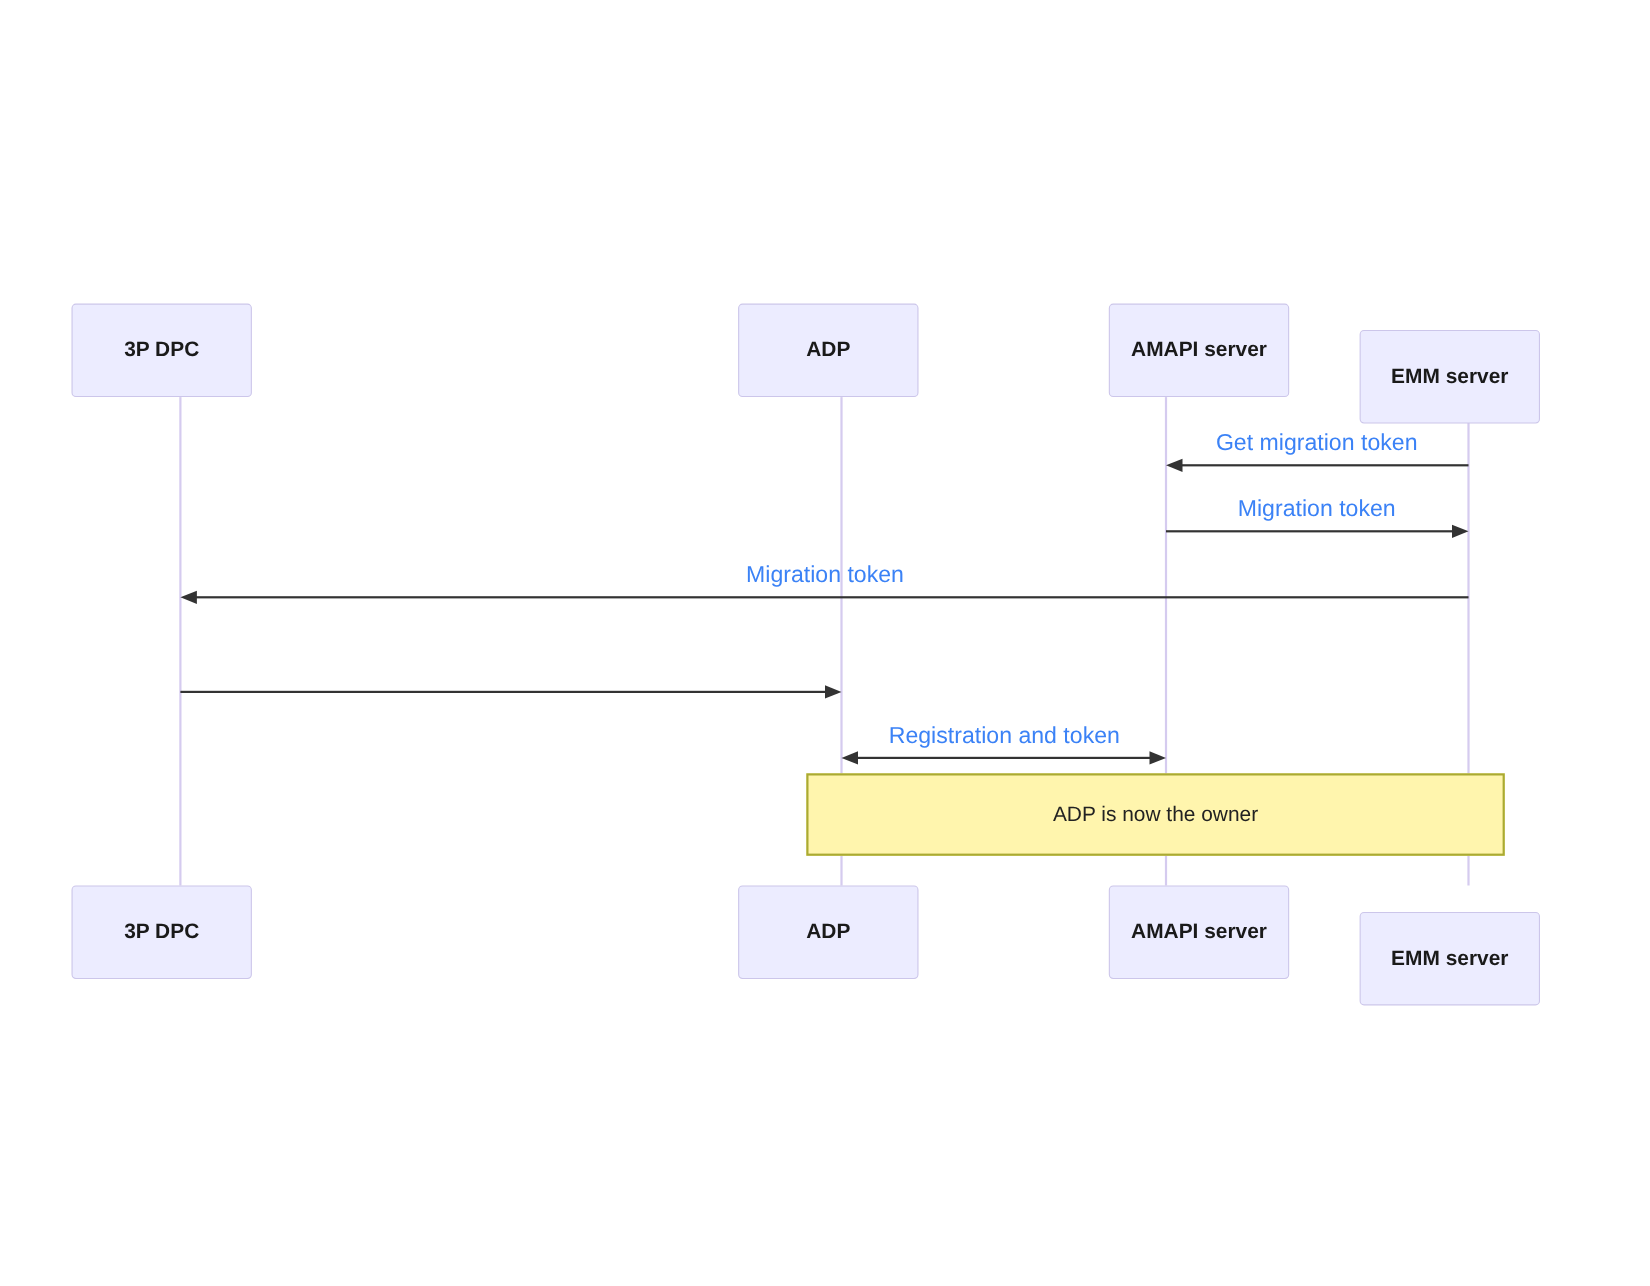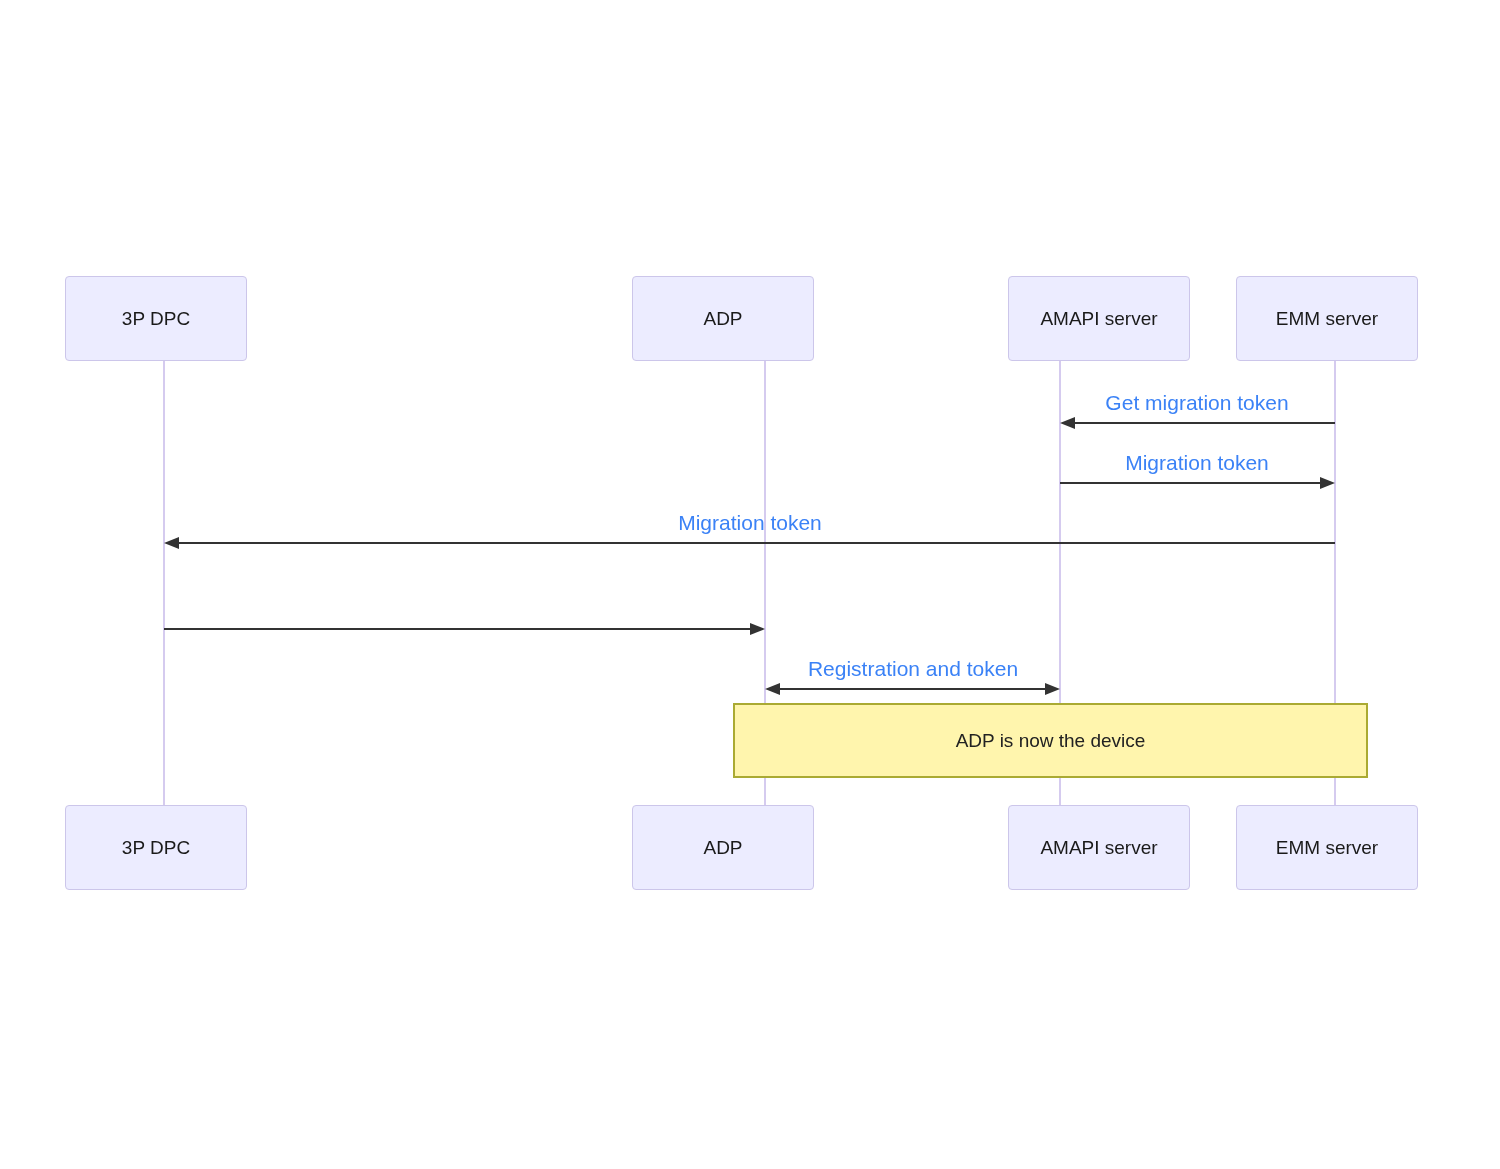--- a/index.html
+++ b/index.html
@@ -11,39 +11,40 @@
   #canvas {
     position: relative;
     width: 1500px;
     height: 1169px;
     background: #ffffff;
     overflow: hidden;
   }
   
   .actor {
     position: absolute;
-    width: 182px;
+    width: 164px;
     height: 85px;
     background: #ECECFF;
     border: 1.5px solid #CCC6EA;
     border-radius: 4px;
     box-sizing: border-box;
     display: flex;
     align-items: center;
     justify-content: center;
     font-size: 19px;
     color: #1a1a1a;
     white-space: nowrap;
+    font-weight: bold;
   }
   .row-top    { top: 276px; }
   .row-bottom { top: 805px; }
   .col-0 { left: 65px; }
-  .col-1 { left: 632px; }
+  .col-1 { left: 671px; }
   .col-2 { left: 1008px; }
-  .col-3 { left: 1236px; }
+  .col-3 { left: 1236px; margin-top: 24px; }
 
   
   .lifeline {
     position: absolute;
     top: 361px;
     height: 444px;
     width: 2px;
     background: #D5CBEF;
   }
   .ll-0 { left: 163px; }
@@ -155,21 +156,21 @@
 
   <div class="msg-line m4-line"></div>
   <div class="head head-right m4-head"></div>
 
   <div class="msg-label m5-label">Registration and token</div>
   <div class="msg-line m5-line"></div>
   <div class="head head-left m5-head-l"></div>
   <div class="head head-right m5-head-r"></div>
 
   <div class="note">
-    <div>ADP is now the device</div>
+    <div>ADP is now the owner</div>
   </div>
 
   <div class="actor row-bottom col-0">
     <span>3P DPC</span>
   </div>
   <div class="actor row-bottom col-1">
     <span>ADP</span>
   </div>
   <div class="actor row-bottom col-2">
     <span>AMAPI server</span>

